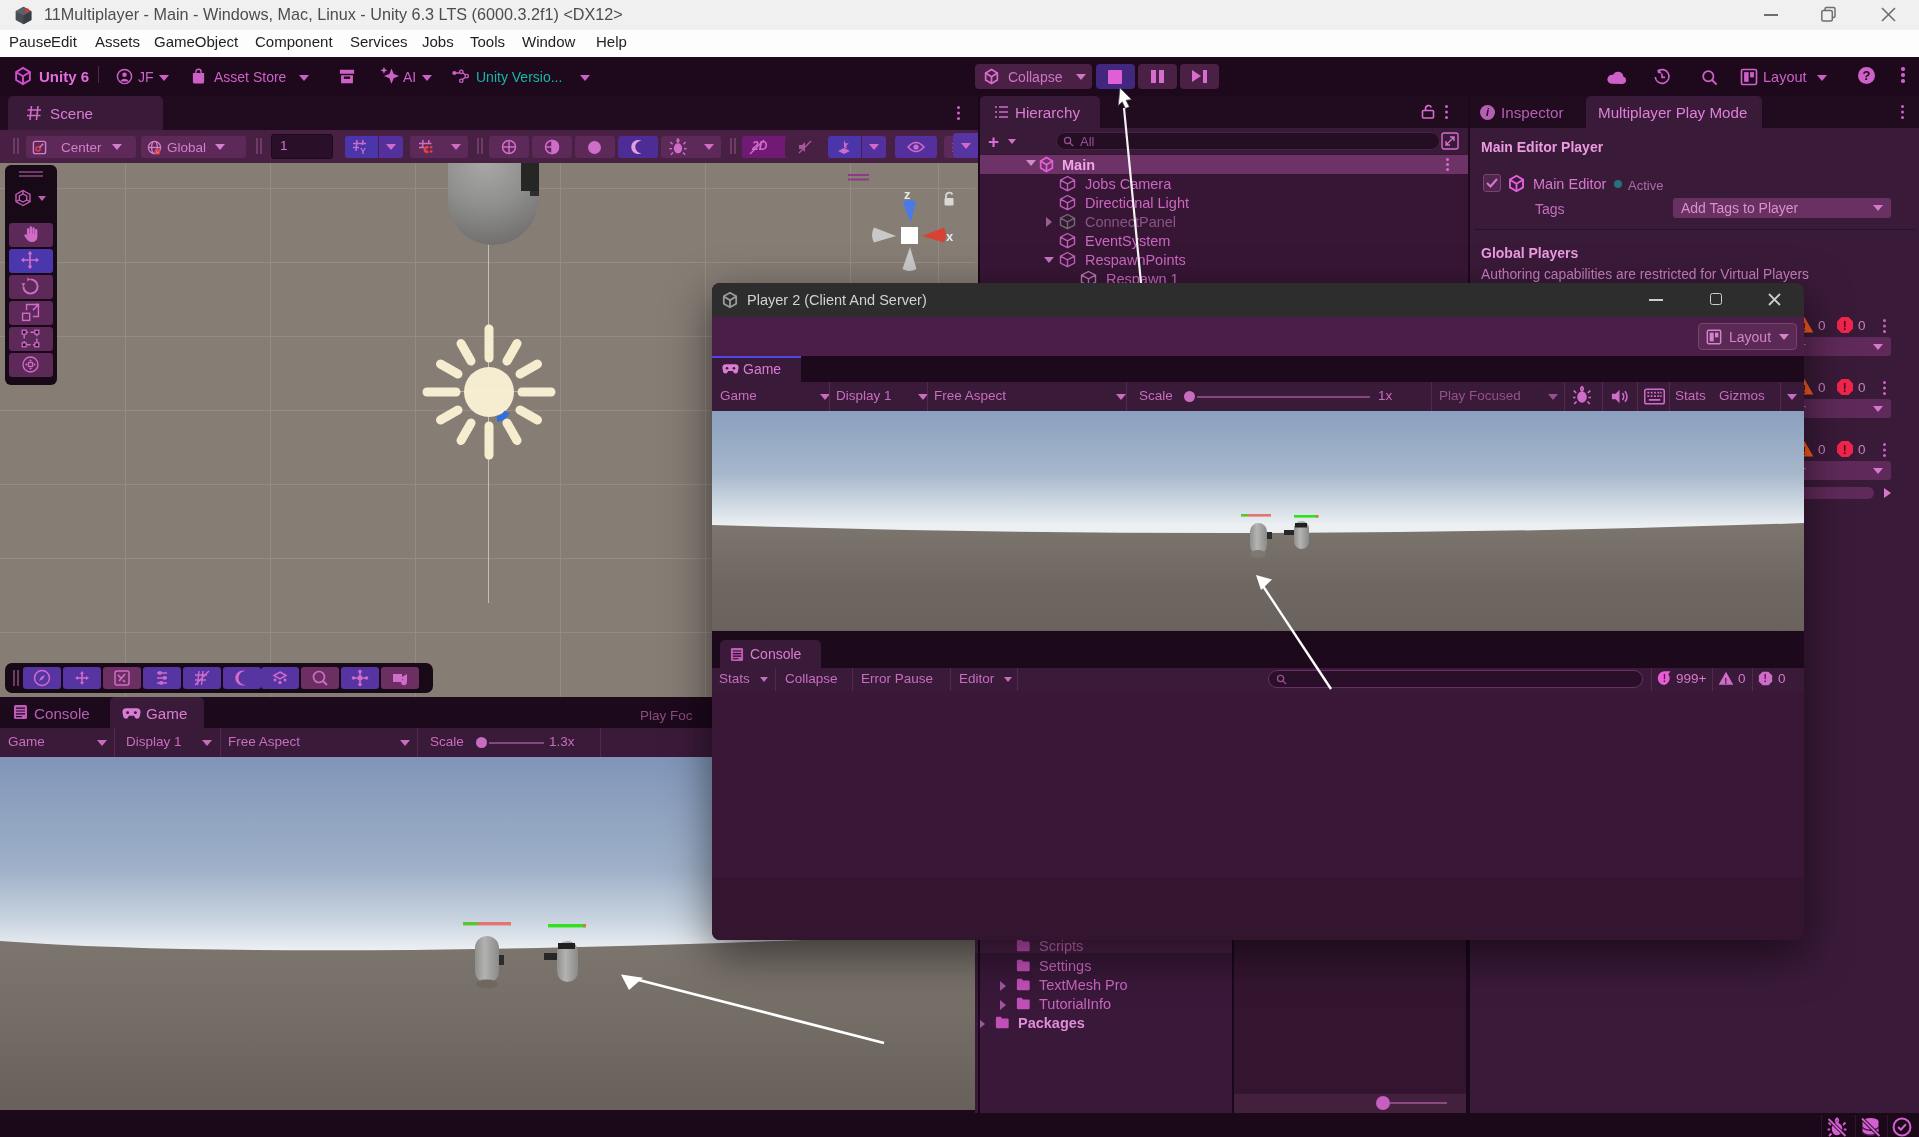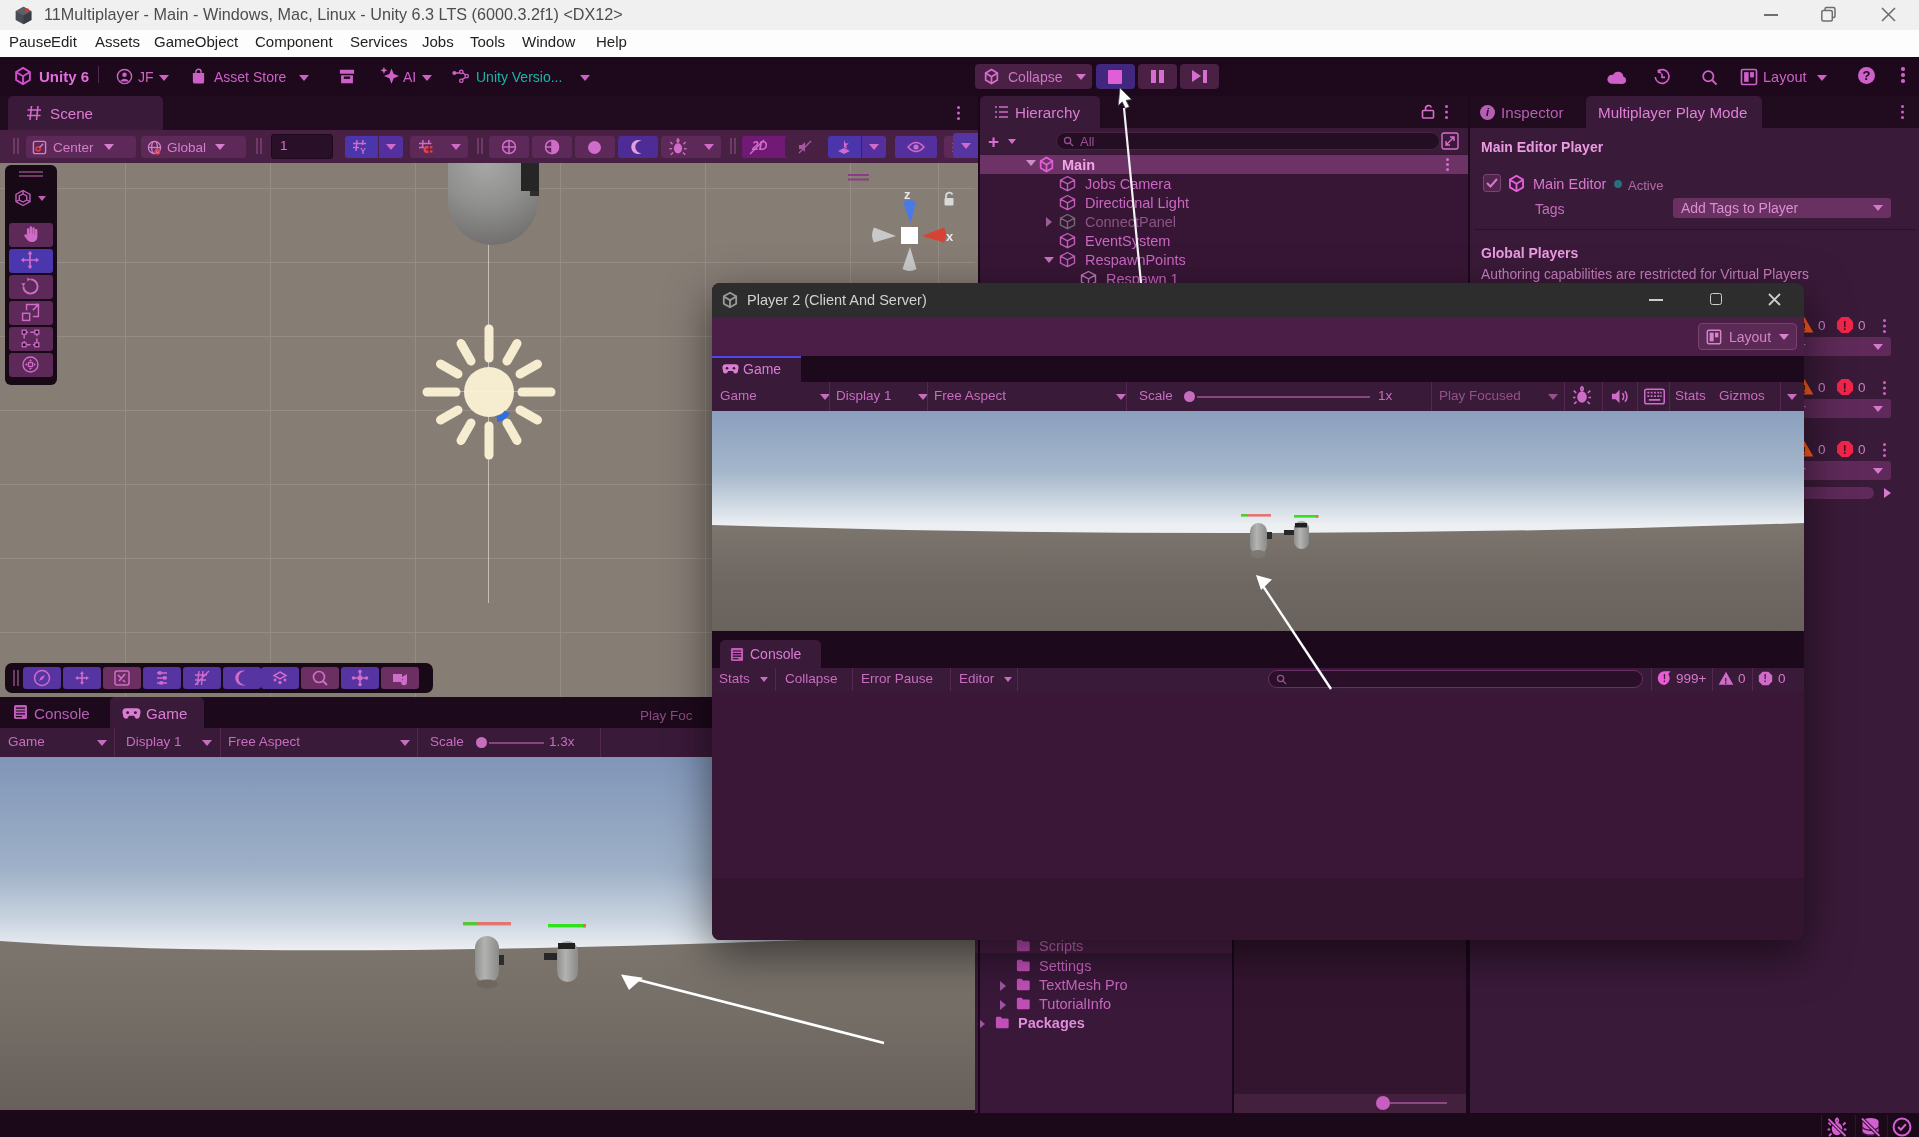--- a/index.html
+++ b/index.html
@@ -133,21 +133,21 @@
 <div class="abs" style="left:957px;top:106px;width:3.2px;height:3.2px;background:#ce61c8;border-radius:50%;box-shadow:0 5.5px 0 #ce61c8, 0 11px 0 #ce61c8;"></div>
 
 <div class="abs" style="left:0;top:130px;width:978px;height:33px;background:#482044;"></div>
 <div class="abs" style="left:13px;top:138px;width:1.6px;height:16px;background:#6f3a69;box-shadow:4px 0 0 #6f3a69;"></div>
 <div class="abs row" style="left:26px;top:136px;width:110px;height:22px;background:#5c2958;border-radius:3px;padding-left:6px;">
 <svg width="15" height="15" viewBox="0 0 16 16">
       <rect x="1.5" y="1.5" width="13" height="13" rx="2" fill="none" stroke="#d57ecb" stroke-width="1.5"></rect>
       <circle cx="6.5" cy="9.5" r="2.2" fill="none" stroke="#e8433e" stroke-width="1.5"></circle>
       <path d="M8 8 L12 4" stroke="#d57ecb" stroke-width="1.5"></path>
     </svg>
-<span style="font-size:13.5px;color:#d57ecb;margin-left:6px;">Center</span>
+<span style="font-size:13.5px;color:#d57ecb;margin-left:14px;">Center</span>
 <span style="margin-left:10px;border-left:5px solid transparent;border-right:5px solid transparent;border-top:6px solid #d57ecb;"></span>
   </div>
 <div class="abs row" style="left:141px;top:136px;width:105px;height:22px;background:#5c2958;border-radius:3px;padding-left:6px;">
 <svg width="15" height="15" viewBox="0 0 16 16">
       <circle cx="8" cy="8" r="6.5" fill="none" stroke="#d57ecb" stroke-width="1.4"></circle>
       <ellipse cx="8" cy="8" rx="3" ry="6.5" fill="none" stroke="#d57ecb" stroke-width="1.4"></ellipse>
       <path d="M1.5 8 H14.5" stroke="#d57ecb" stroke-width="1.4"></path>
       <circle cx="11" cy="12.5" r="2.4" fill="none" stroke="#e8433e" stroke-width="1.6"></circle>
     </svg>
 <span style="font-size:13.5px;color:#d57ecb;margin-left:5px;">Global</span>

